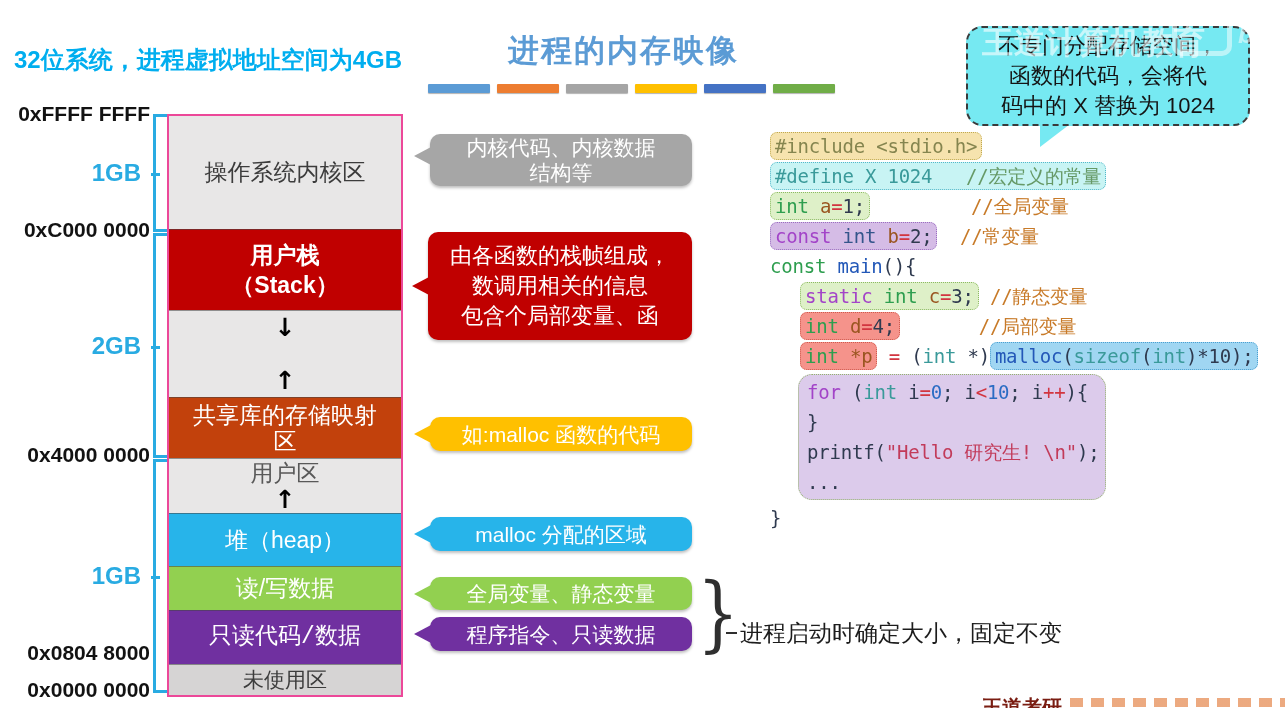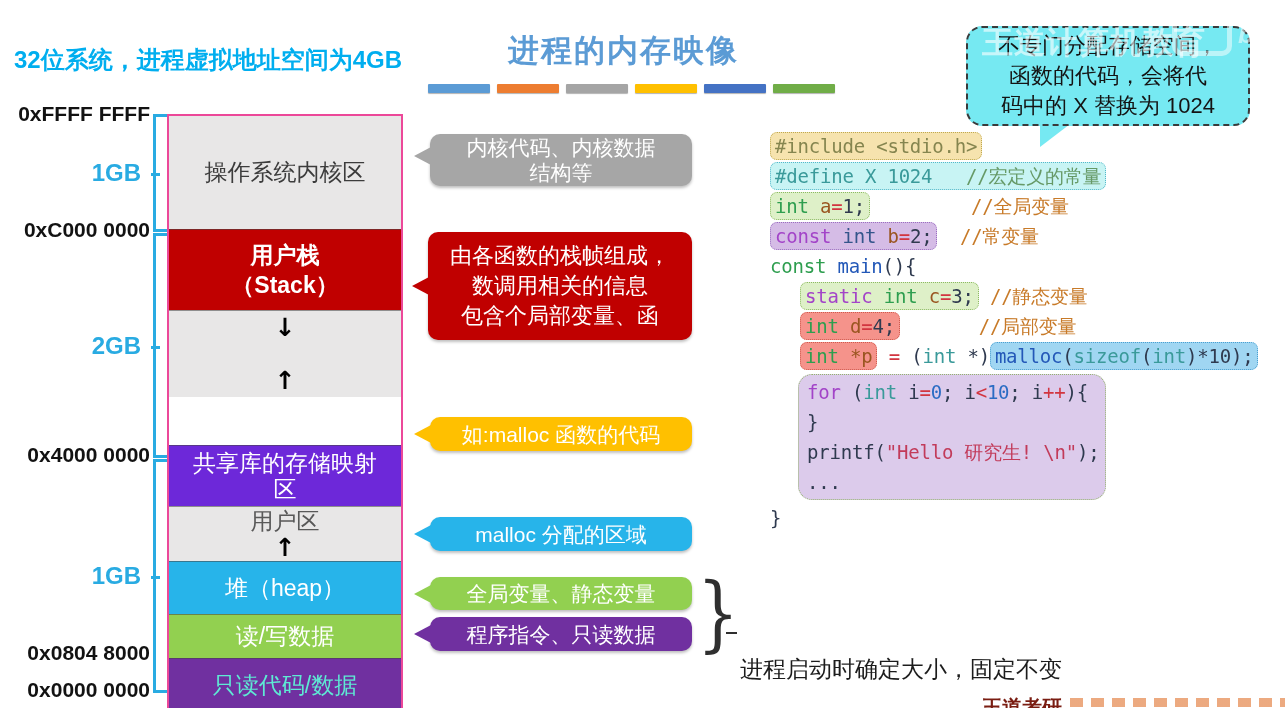--- a/index.html
+++ b/index.html
@@ -58,21 +58,21 @@
   .co-sharedlib-note{left:430px;top:417px;width:262px;height:34px}
   .co-heap-note{left:430px;top:517px;width:262px;height:34px}
   .co-rwdata-note{left:430px;top:577px;width:262px;height:33px}
   .co-rocode-note{left:430px;top:617px;width:262px;height:34px}
 
   
   .fx-brace{position:absolute;left:697px;top:572px;font-size:66px;line-height:84px;color:#2f2f2f;
             font-family:"DejaVu Serif",serif;transform:scaleY(1.25);font-weight:400;}
   .fx-brace::before{content:"}";}
   .fx-dash{position:absolute;left:726px;top:632px;width:11px;border-top:2px solid #2f2f2f;}
-  .fx-text{position:absolute;left:740px;top:654px;font-size:23px;color:#1c1c1c;white-space:nowrap;}
+  .fx-text{position:absolute;left:740px;top:618px;font-size:23px;color:#1c1c1c;white-space:nowrap;}
 
   
   .bubble{position:absolute;left:966px;top:26px;width:280px;height:96px;border:2px dashed #3a3a3a;
           border-radius:16px;display:flex;flex-direction:column;justify-content:center;text-align:center;
           font-size:22px;line-height:30px;color:#141414;z-index:5;}
   .bubble-tail{position:absolute;left:1040px;top:121px;width:0;height:0;
                border-top:26px solid #76e9f2;border-right:34px solid transparent;z-index:4;}
 
   
   .code{position:absolute;left:770px;top:131px;font-family:"DejaVu Sans Mono",monospace;
@@ -120,35 +120,35 @@
           <div class="mlabel">操作系统内核区</div>
         </div>
         <div class="mblock blk-stack" style="background: rgb(192, 0, 0); color: rgb(255, 255, 255);">
           <div class="mlabel">用户栈</div>
           <div class="mlabel">（Stack）</div>
         </div>
         <div class="mblock blk-gap1" style="background: rgb(232, 231, 231); color: rgb(0, 0, 0);">
           <div class="marrow">↓</div>
           <div class="marrow">↑</div>
         </div>
-        <div class="mblock blk-sharedlib" style="background: #6d28d9; color: rgb(255, 255, 255); margin-top: 48px;">
+        <div class="mblock blk-sharedlib" style="background: #c2410c; color: rgb(255, 255, 255);">
           <div class="mlabel">共享库的存储映射</div>
           <div class="mlabel">区</div>
         </div>
         <div class="mblock blk-gap2" style="background: rgb(232, 231, 231); color: rgb(89, 89, 89);">
           <div class="mlabel">用户区</div>
           <div class="marrow">↑</div>
         </div>
         <div class="mblock blk-heap" style="background: rgb(39, 180, 234); color: rgb(255, 255, 255);">
           <div class="mlabel">堆（heap）</div>
         </div>
         <div class="mblock blk-rwdata" style="background: rgb(146, 208, 80); color: rgb(255, 255, 255);">
           <div class="mlabel">读/写数据</div>
         </div>
-        <div class="mblock blk-rocode" style="background: rgb(112, 48, 160); color: #5eead4;">
+        <div class="mblock blk-rocode" style="background: rgb(112, 48, 160); color: #ffffff; font-family: Liberation Mono, monospace;">
           <div class="mlabel">只读代码/数据</div>
         </div>
         <div class="mblock blk-unused" style="background: rgb(214, 212, 212); color: rgb(60, 60, 60);">
           <div class="mlabel">未使用区</div>
         </div>
       </div>
     <div id="addr-layer">
         <div class="addr addr-0">0xFFFF FFFF</div>
         <div class="addr addr-1">0xC000 0000</div>
         <div class="addr addr-2">0x4000 0000</div>

